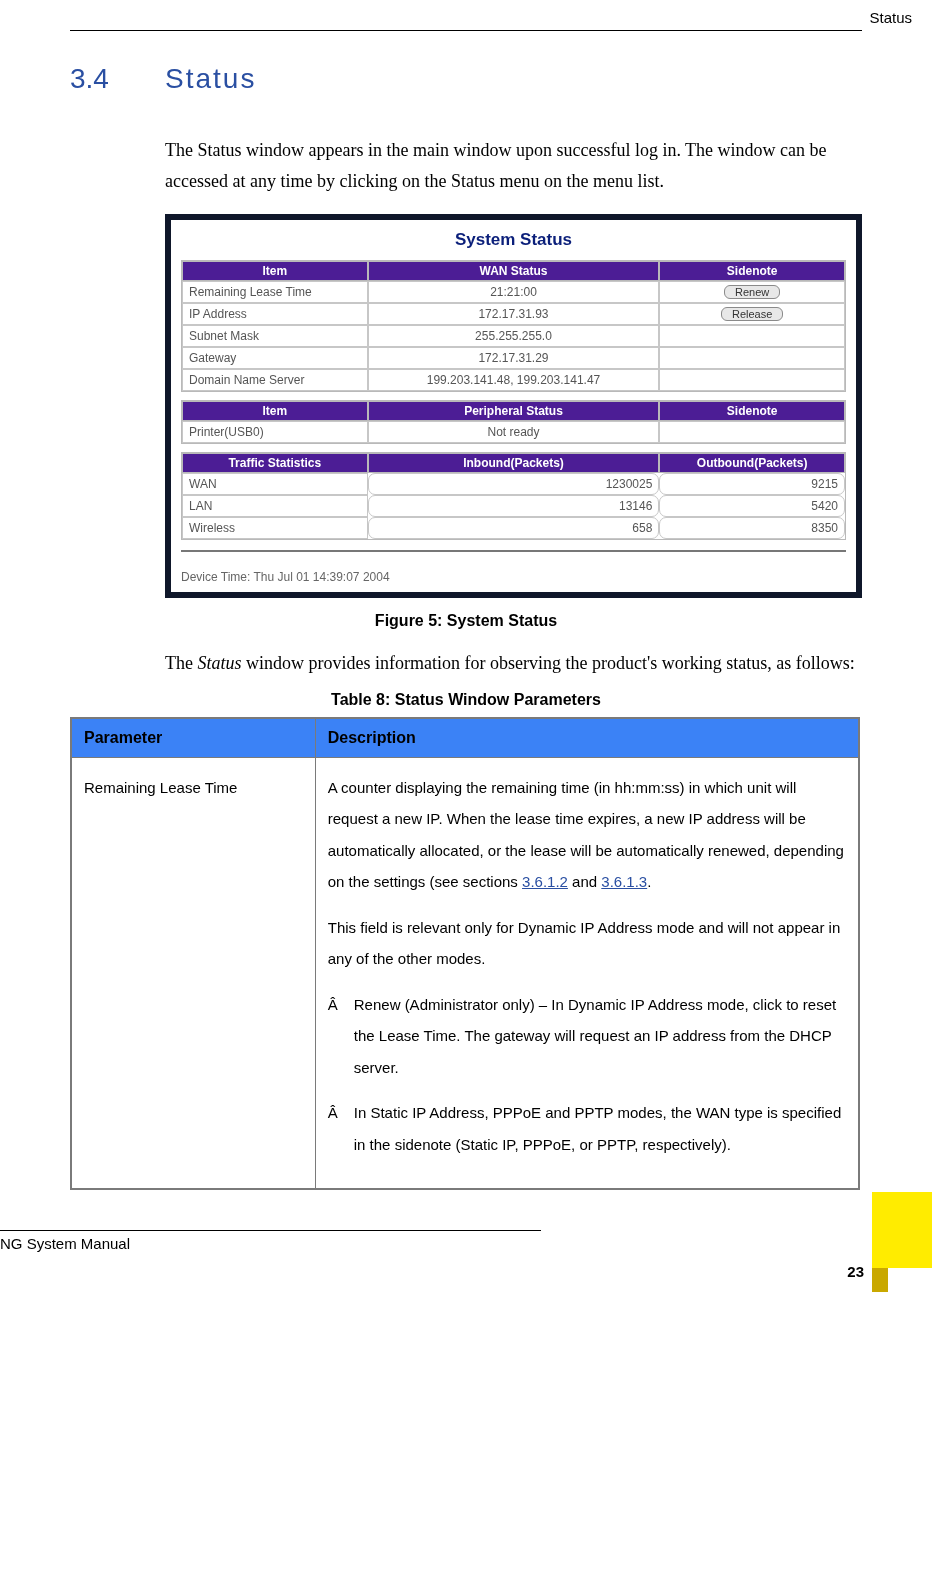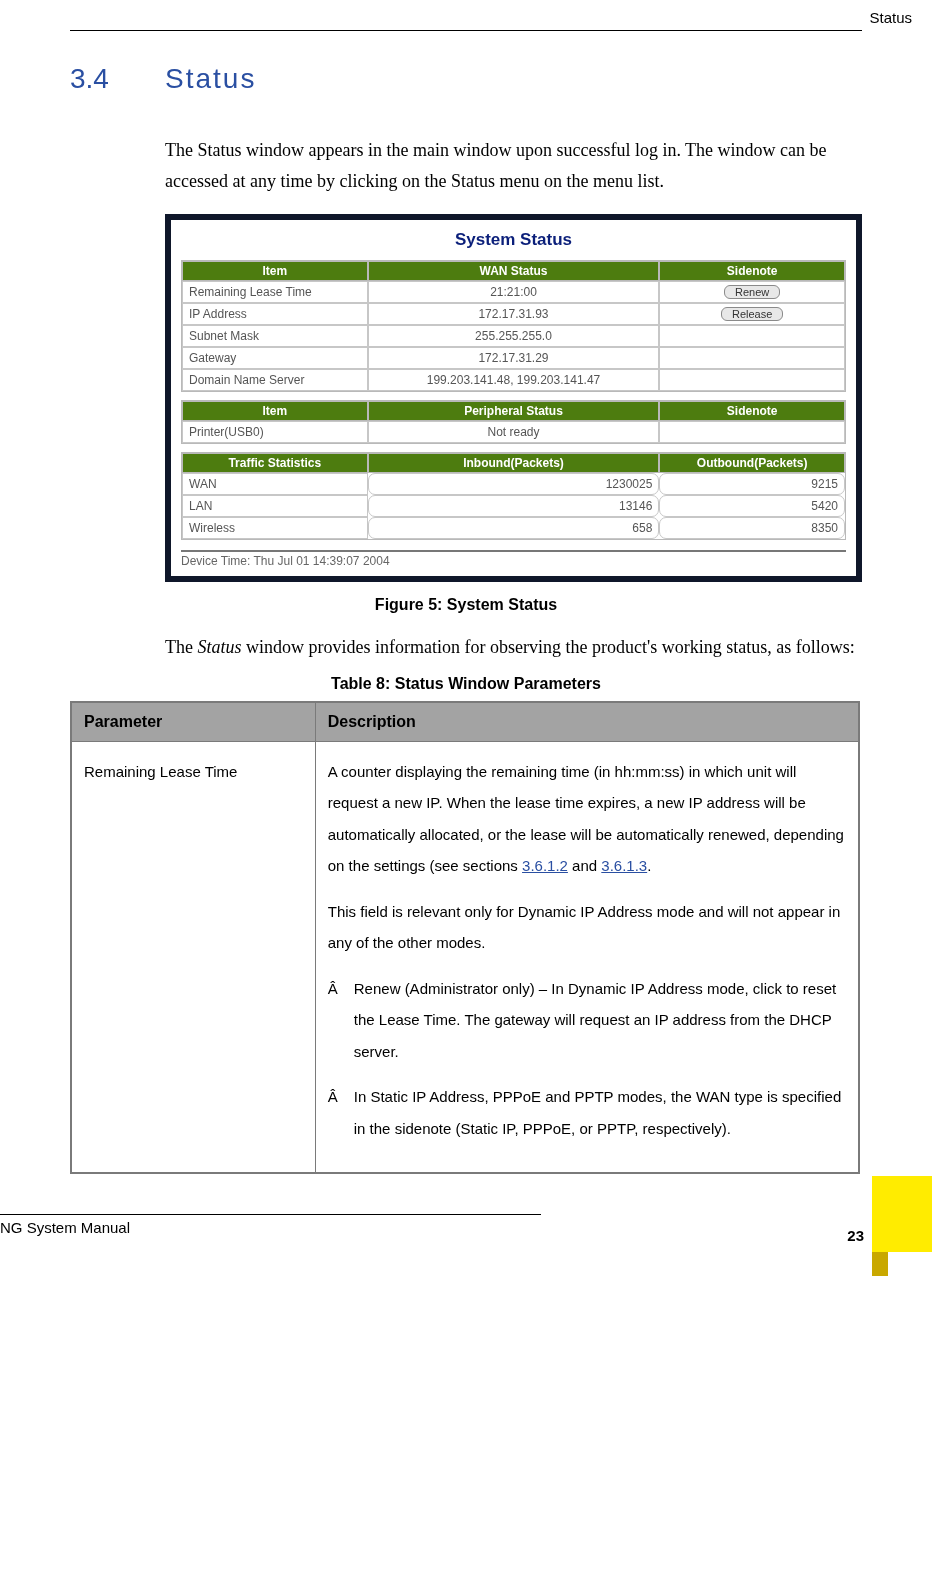--- a/index.html
+++ b/index.html
@@ -69,21 +69,21 @@
     width: 100%;
     border-collapse: separate;
     border-spacing: 0;
     font-size: 12px;
     color: #555;
     border: 1px solid #b9b9b9;
     margin-bottom: 8px;
     table-layout: fixed;
   }
   .mini-table th {
-    background: #4d7c0f;
+    background: #4c1d95;
     color: #fff;
     font-weight: bold;
     border: 1px solid #b9b9b9;
     padding: 2px 4px;
     font-size: 12px;
   }
   .mini-table td {
     border: 1px solid #c7c7c7;
     padding: 2px 6px;
     height: 16px;
@@ -103,21 +103,21 @@
   .btn-row {
     display: flex;
     gap: 8px;
     align-items: center;
     margin-top: 4px;
   }
   .device-time {
     font-size: 12px;
     color: #666;
     border-top: 2px solid #777;
-    padding-top: 2px;
+    padding-top: 18px;
     margin-top: 10px;
   }
 
   .fig-caption {
     text-align: center;
     font-weight: bold;
     font-size: 16px;
     margin: 14px 0 18px 0;
   }
   .table-caption {
@@ -129,21 +129,21 @@
 
   
   .param-table {
     width: 790px;
     margin-left: 0;
     border: 2px solid #7a7a7a;
     border-collapse: collapse;
     table-layout: fixed;
   }
   .param-table th {
-    background: #a3a3a3;
+    background: #3b82f6;
     text-align: left;
     font-size: 16px;
     font-weight: bold;
     padding: 10px 12px;
     border: 1px solid #7a7a7a;
   }
   .param-table td {
     vertical-align: top;
     font-size: 15px;
     padding: 14px 12px;
@@ -181,21 +181,21 @@
     margin-top: 24px;
   }
   .footer-text {
     font-family: Arial, sans-serif;
     font-size: 15px;
     margin-top: 4px;
   }
   .page-num {
     position: absolute;
     right: 68px;
-    bottom: 32px;
+    bottom: 12px;
     font-weight: bold;
     font-size: 15px;
   }
   .yellow-bar {
     position: absolute;
     right: 0;
     bottom: 0;
     width: 60px;
     height: 100px;
     background: #ffec00;

